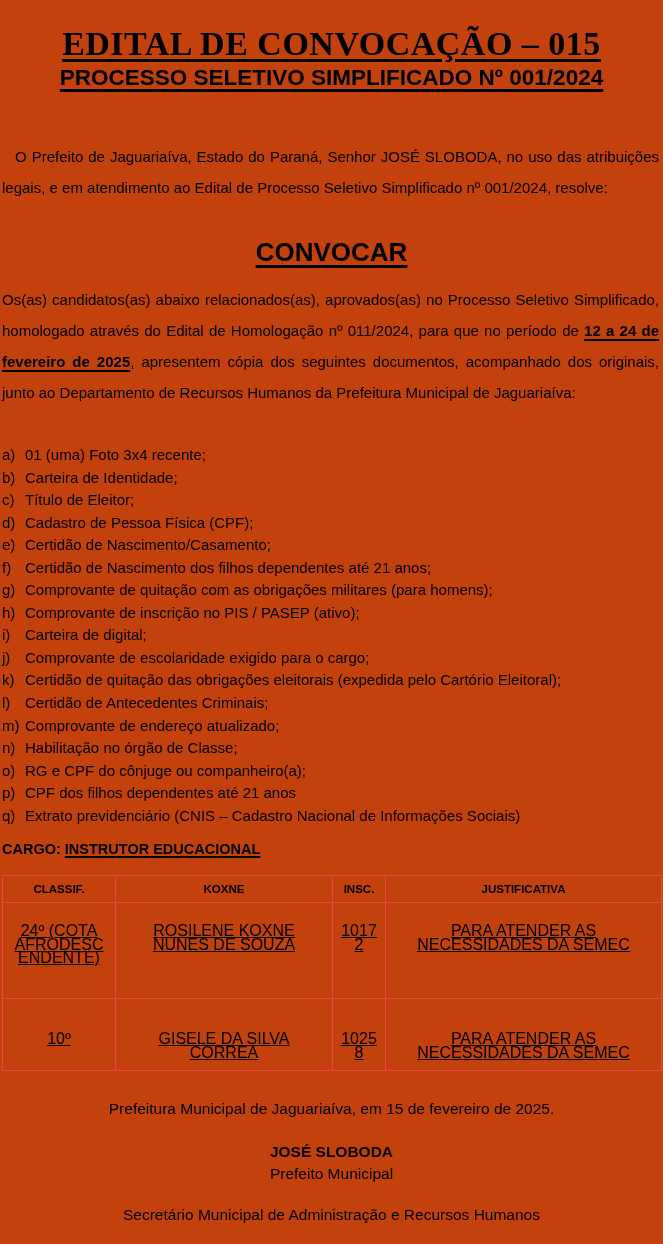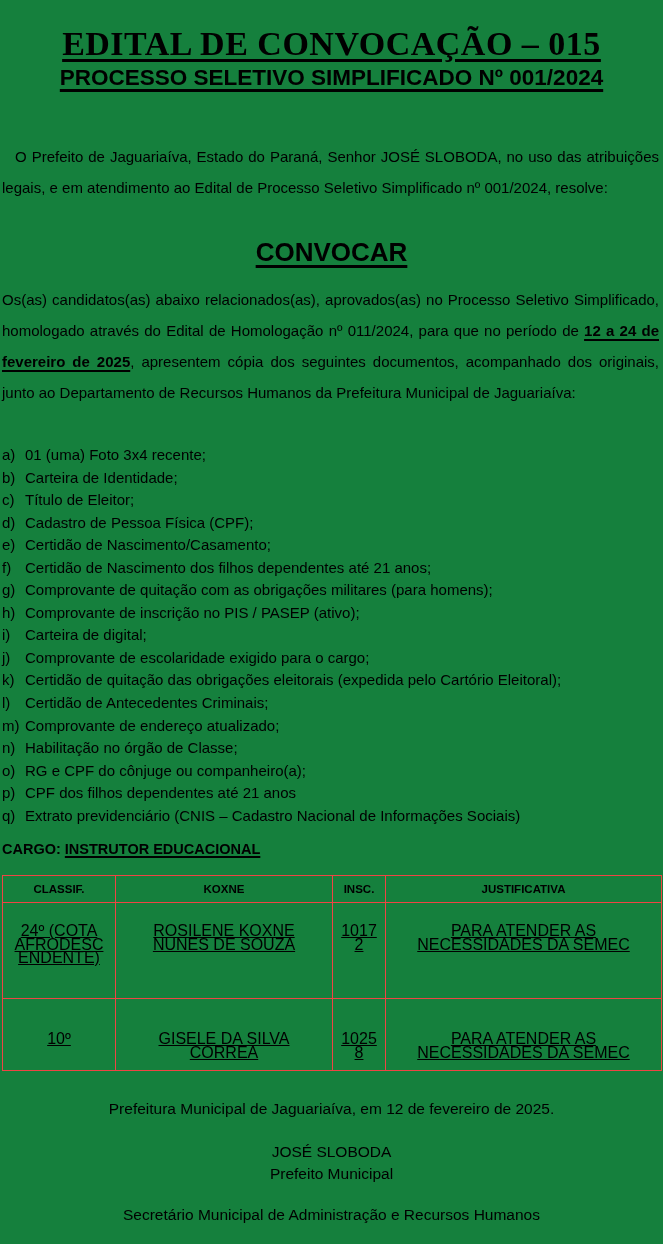--- a/index.html
+++ b/index.html
@@ -1,20 +1,20 @@
 <!DOCTYPE html>
 <html lang="pt"><head>
 <meta charset="utf-8">
 <style>
   html, body { margin: 0; padding: 0; background: #ffffff; }
   .page {
     position: relative;
     width: 663px;
     height: 1244px;
-    background: #15803d;
+    background: #c2410c;
     color: #000000;
     font-family: "Liberation Sans", sans-serif;
     overflow: hidden;
   }
   .abs { position: absolute; }
 
   
   .doc-title {
     top: 0; left: 0; right: 0;
     text-align: center;
@@ -134,21 +134,21 @@
     line-height: 20px;
   }
   .sig {
     left: 0; right: 0;
     text-align: center;
     font-size: 15.5px;
     line-height: 21.5px;
   }
   .sig1 { top: 1141px; }
   .sig2 { top: 1204px; }
-  .sig-name { font-weight: normal; }
+  .sig-name { font-weight: bold; }
 </style>
 </head>
 <body>
 
 <div class="page">
 
   <h1 class="abs doc-title"><span class="u">EDITAL DE CONVOCAÇÃO – 015</span></h1>
 
   <h2 class="abs doc-subtitle"><span class="u">PROCESSO SELETIVO SIMPLIFICADO Nº 001/2024</span></h2>
 
@@ -255,21 +255,21 @@
       </tr>
       <tr class="r2">
         <td>10º</td>
         <td>GISELE DA SILVA CORREA</td>
         <td>10258</td>
         <td>PARA ATENDER AS NECESSIDADES DA SEMEC</td>
       </tr>
     </tbody>
   </table>
 
-  <div class="abs dateline">Prefeitura Municipal de Jaguariaíva, em 12 de fevereiro de 2025.</div>
+  <div class="abs dateline">Prefeitura Municipal de Jaguariaíva, em 15 de fevereiro de 2025.</div>
 
   <div class="abs sig sig1">
     <div class="sig-name">JOSÉ SLOBODA</div>
     <div class="sig-role">Prefeito Municipal</div>
   </div>
 
   <div class="abs sig sig2">
     <div class="sig-role">Secretário Municipal de Administração e Recursos Humanos</div>
   </div>
 

